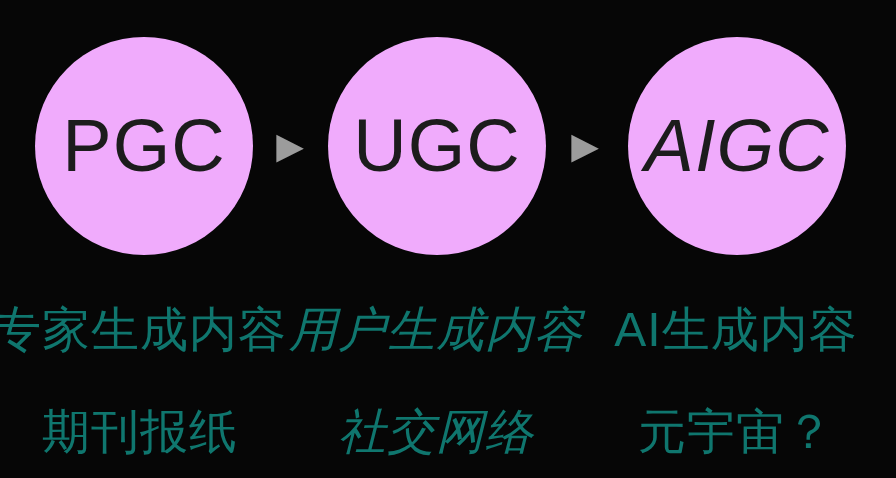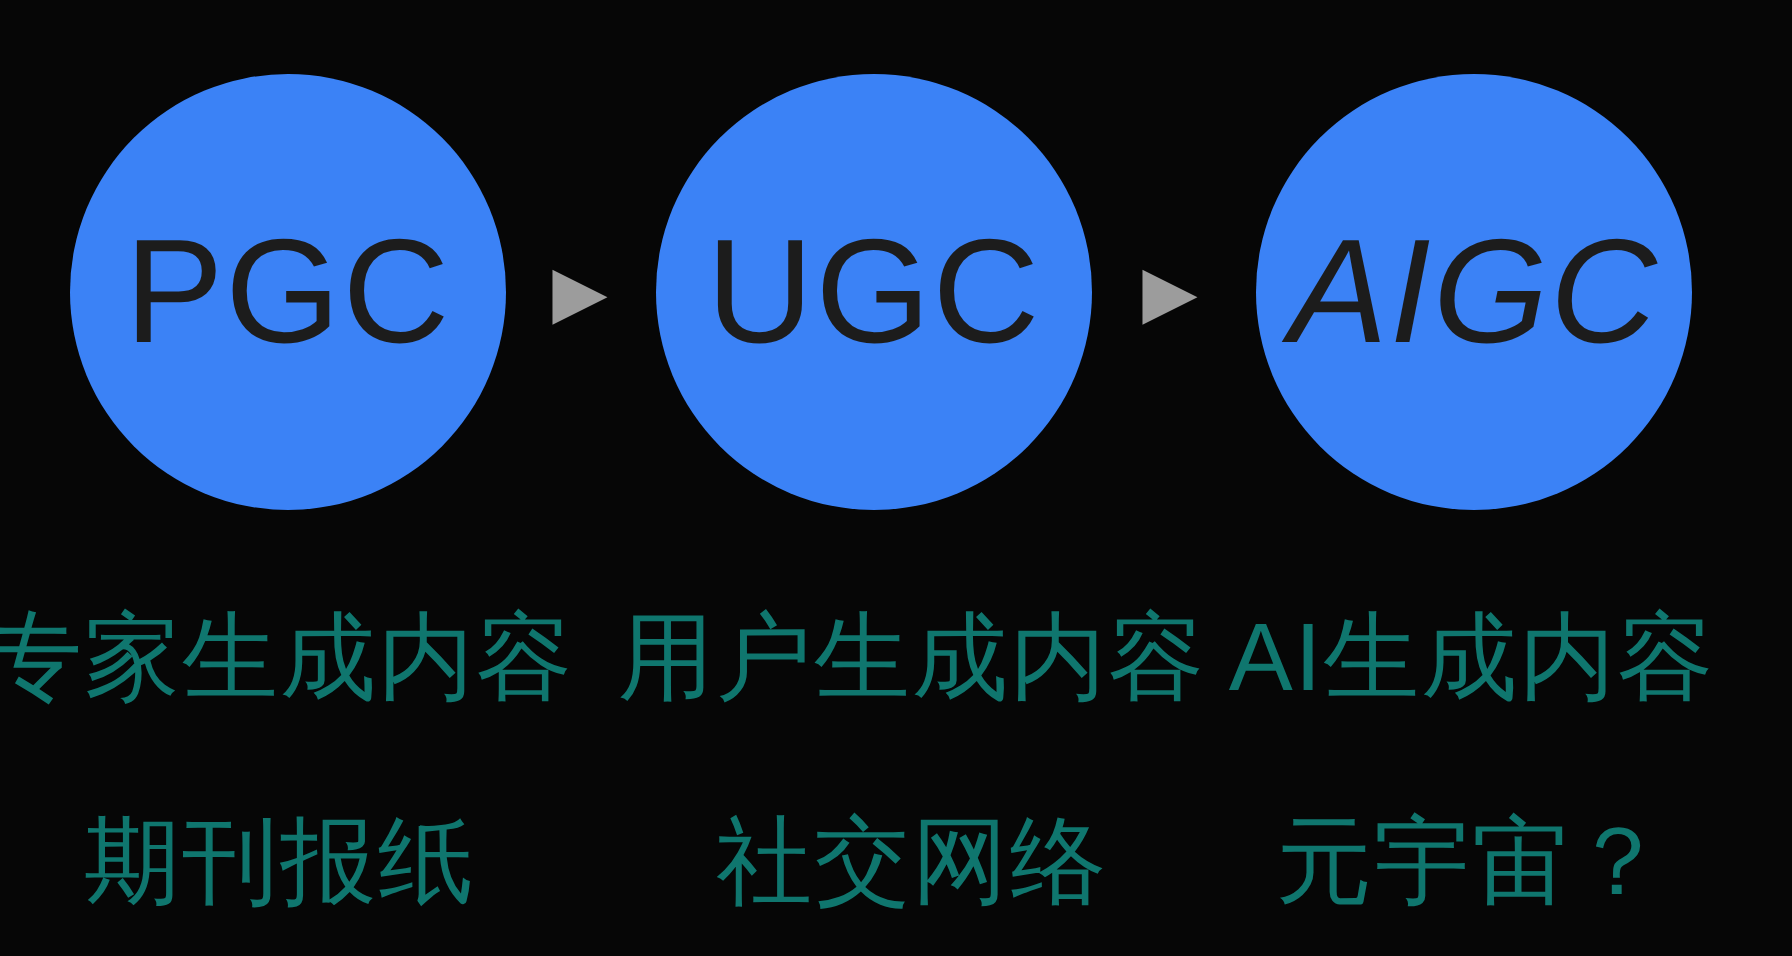--- a/index.html
+++ b/index.html
@@ -13,21 +13,21 @@
     height: 478px;
     overflow: hidden;
     font-family: "Liberation Sans", "DejaVu Sans", sans-serif;
   }
   .stage-circle {
     position: absolute;
     top: 37px;
     width: 218px;
     height: 218px;
     border-radius: 50%;
-    background: #3b82f6;
+    background: #f0abfc;
     display: flex;
     align-items: center;
     justify-content: center;
   }
   .circle-label {
     color: #1c1c1c;
     font-size: 74px;
     font-weight: 300;
     letter-spacing: 1px;
     line-height: 1;
@@ -54,21 +54,21 @@
     transform: translateX(-50%);
     color: #0f766e;
     white-space: nowrap;
     font-size: 48px;
     letter-spacing: 1px;
     line-height: 1;
   }
   .desc-row { top: 306px; }
   .example-row { top: 408px; }
   .text-c0 { left: 140px; }
-  .text-c1 { left: 456px; }
+  .text-c1 { left: 436px; font-style: italic; }
   .text-c2 { left: 736px; text-align: center; }
 </style>
 </head>
 <body>
 
 <div class="stage-circle circle-0">
   <span class="circle-label">PGC</span>
 </div>
 
 <div class="stage-circle circle-1">

